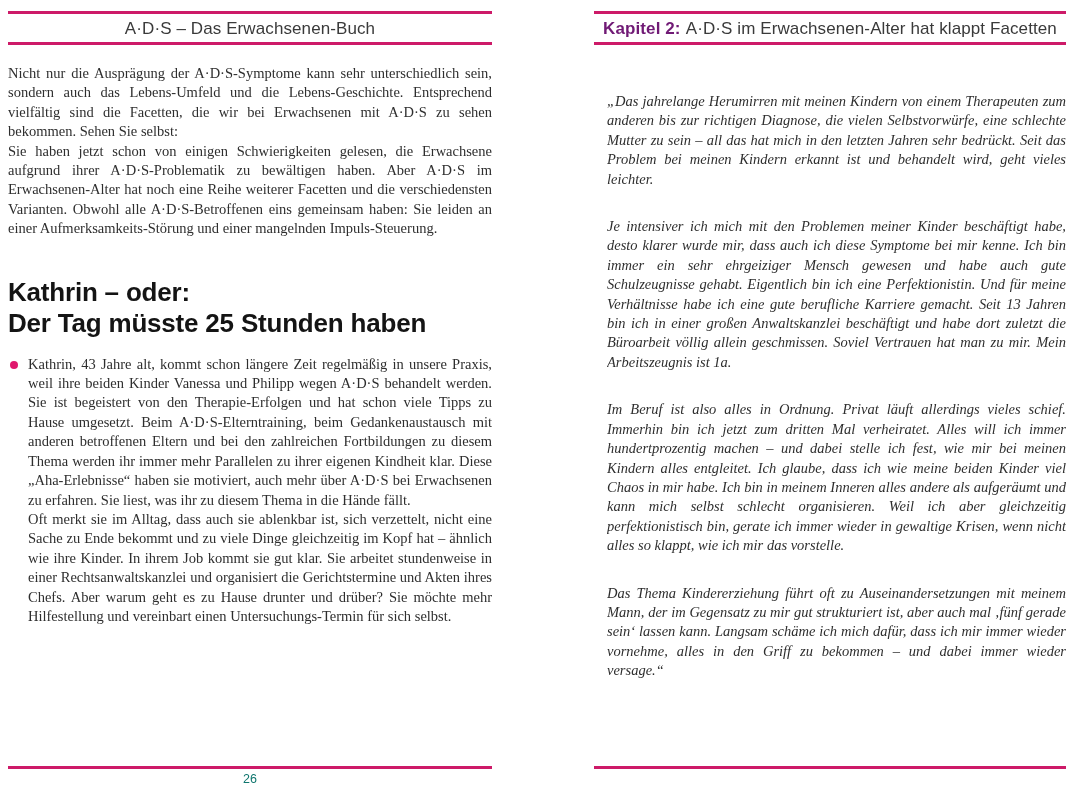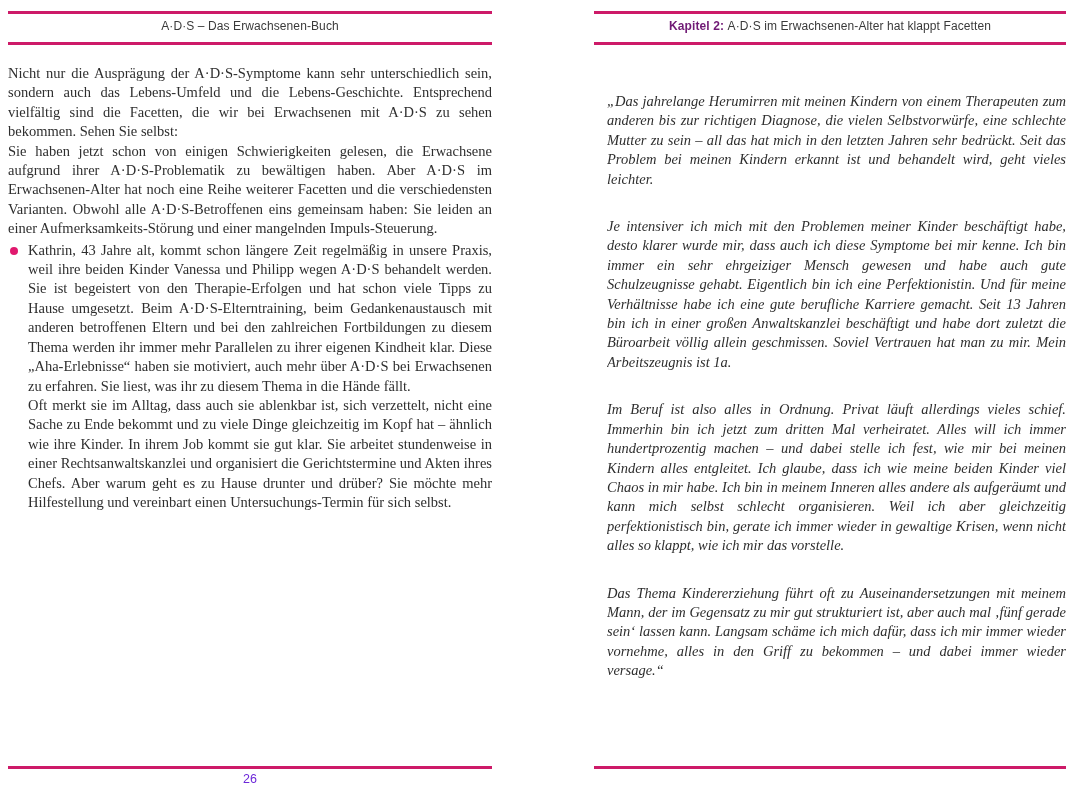--- a/index.html
+++ b/index.html
@@ -16,31 +16,31 @@
 
   .rule { position:absolute; left:0; right:0; height:3px; background:#cd1a68; }
   .rule-top { top:11px; }
   .rule-mid { top:42px; }
   .rule-bottom { top:766px; }
 
   .running-header {
     position:absolute; top:19px; left:0; right:0;
     text-align:center;
     font-family:"Liberation Sans", sans-serif;
-    font-size:12px; color:#3a3a3a;
+    font-size:17px; color:#3a3a3a;
     letter-spacing:0.1px;
   }
   .running-header .hdr-bold { font-weight:bold; color:#701a75; }
   .running-header .hdr-rest { margin-left:0.3em; }
 
   .page-number {
     position:absolute; top:772px; left:0; right:0;
     text-align:center;
     font-family:"Liberation Sans", sans-serif;
-    font-size:12.5px; color:#6d28d9;
+    font-size:12.5px; color:#0f766e;
   }
 
   .page-body {
     position:absolute; top:64px; left:0; right:0; bottom:30px;
     overflow:hidden;
   }
   .page-right .page-body { left:13px; }
 
   p.body-text {
     margin:0;
@@ -79,20 +79,24 @@
   <div class="rule rule-top"></div>
   <div class="running-header">
     <span>A·D·S – Das Erwachsenen-Buch</span>
   </div>
   <div class="rule rule-mid"></div>
 
   <div class="page-body">
     <p class="body-text">Nicht nur die Ausprägung der A·D·S-Symptome kann sehr unterschiedlich sein, sondern auch das Lebens-Umfeld und die Lebens-Geschichte. Entsprechend vielfältig sind die Facetten, die wir bei Erwachsenen mit A·D·S zu sehen bekommen. Sehen Sie selbst:</p>
     <p class="body-text">Sie haben jetzt schon von einigen Schwierigkeiten gelesen, die Erwachsene aufgrund ihrer A·D·S-Problematik zu bewältigen haben. Aber A·D·S im Erwachsenen-Alter hat noch eine Reihe weiterer Facetten und die verschiedensten Varianten. Obwohl alle A·D·S-Betroffenen eins gemeinsam haben: Sie leiden an einer Aufmerksamkeits-Störung und einer mangelnden Impuls-Steuerung.</p>
 
+    <h1 class="section-heading">
+      <span>Kathrin – oder:</span><br>
+      <span>Der Tag müsste 25 Stunden haben</span>
+    </h1>
 
     <div class="bullet-block">
       <span class="bullet-marker"></span>
       <p class="body-text"><span class="lead">Kathrin</span><span>, 43 Jahre alt, kommt schon längere Zeit regelmäßig in unsere Praxis, weil ihre beiden Kinder Vanessa und Philipp wegen A·D·S behandelt werden. Sie ist begeistert von den Therapie-Erfolgen und hat schon viele Tipps zu Hause umgesetzt. Beim A·D·S-Elterntraining, beim Gedankenaustausch mit anderen betroffenen Eltern und bei den zahlreichen Fortbildungen zu diesem Thema werden ihr immer mehr Parallelen zu ihrer eigenen Kindheit klar. Diese „Aha-Erlebnisse“ haben sie motiviert, auch mehr über A·D·S bei Erwachsenen zu erfahren. Sie liest, was ihr zu diesem Thema in die Hände fällt.</span></p>
       <p class="body-text">Oft merkt sie im Alltag, dass auch sie ablenkbar ist, sich verzettelt, nicht eine Sache zu Ende bekommt und zu viele Dinge gleichzeitig im Kopf hat – ähnlich wie ihre Kinder. In ihrem Job kommt sie gut klar. Sie arbeitet stundenweise in einer Rechtsanwaltskanzlei und organisiert die Gerichtstermine und Akten ihres Chefs. Aber warum geht es zu Hause drunter und drüber? Sie möchte mehr Hilfestellung und vereinbart einen Untersuchungs-Termin für sich selbst.</p>
     </div>
   </div>
 
   <div class="rule rule-bottom"></div>
   <div class="page-number">26</div>

